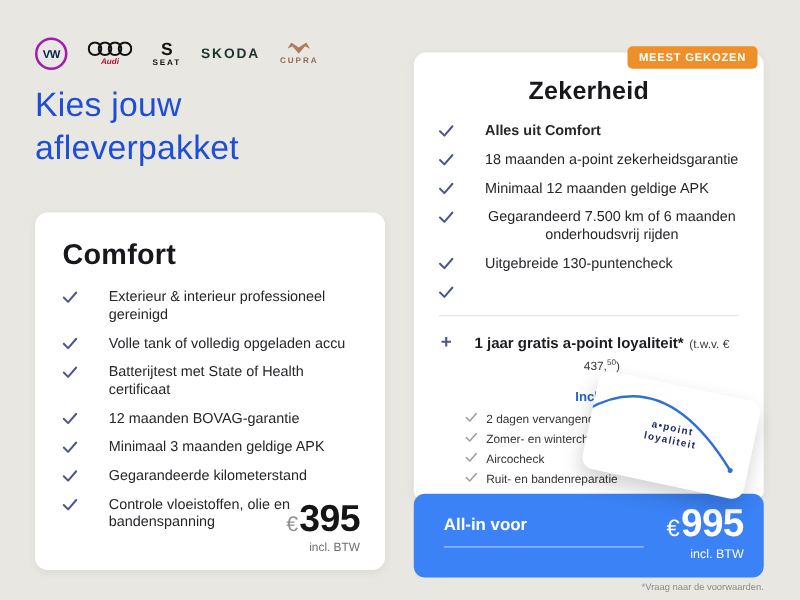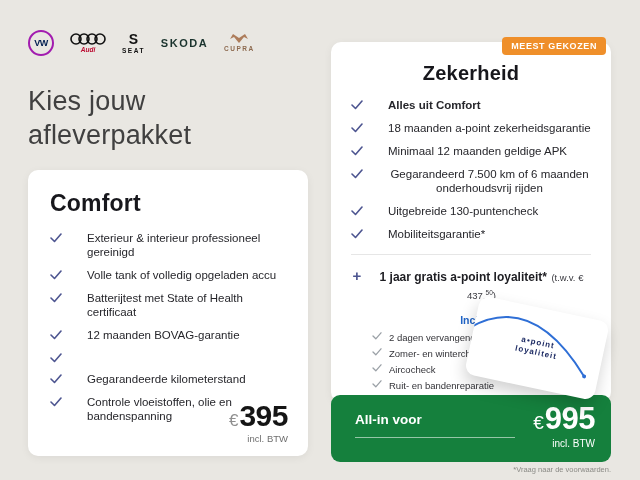--- a/index.html
+++ b/index.html
@@ -19,22 +19,22 @@
     display:flex; align-items:center; justify-content:center;
     font-size:9px; font-weight:bold; color:#001e50; letter-spacing:-0.5px; }
   .audi-rings { display:block; }
   .audi-word { font-size:6.5px; font-weight:bold; font-style:italic; color:#bb0a30; margin-top:1px; }
   .seat-s { font-size:14px; font-weight:bold; color:#111; line-height:12px; }
   .seat-word { font-size:6.5px; font-weight:bold; letter-spacing:1.5px; color:#111; margin-top:2px; }
   .skoda-word { font-size:11px; font-weight:bold; letter-spacing:1.5px; color:#1a332d; }
   .cupra-word { font-size:6.5px; font-weight:bold; letter-spacing:1.5px; color:#8d6a4f; margin-top:1px; }
 
   
-  .headline { position:absolute; left:28px; top:84px; font-size:27px; line-height:34px;
-    font-weight:500; color:#404040; letter-spacing:0.2px; }
+  .headline { position:absolute; left:28px; top:67px; font-size:27px; line-height:34px;
+    font-weight:500; color:#1d4ed8; letter-spacing:0.2px; }
 
   
   .card { background:#fff; border-radius:10px; box-shadow:0 2px 8px rgba(0,0,0,0.06); }
   .comfort { position:absolute; left:28px; top:170px; width:280px; height:286px; padding:20px 22px; }
   .zeker   { position:absolute; left:331px; top:42px; width:280px; height:420px; background:transparent; box-shadow:none; }
   .zeker-white { position:absolute; inset:0 0 60px 0; background:#fff; border-radius:10px;
     box-shadow:0 2px 8px rgba(0,0,0,0.06); padding:20px 20px;text-align:center; }
 
   .card-title { font-size:23px; font-weight:bold; color:#17171c; margin-bottom:14px; letter-spacing:0.2px; }
   .zeker .card-title { font-size:20px; margin-bottom:13px; }
@@ -70,21 +70,21 @@
   .loyalty-card { position:absolute; right:8px; top:266px; width:132px; height:80px;
     background:#fff; border-radius:10px; transform:rotate(12deg);
     box-shadow:0 8px 16px rgba(0,0,0,0.18); overflow:hidden; z-index:3;
     display:flex; flex-direction:column; align-items:center; justify-content:center; }
   .loyalty-card svg.arc { position:absolute; inset:0; }
   .loyalty-text { position:relative; text-align:center; font-size:8px; font-weight:bold;
     color:#1c2a63; letter-spacing:1px; line-height:10px; }
 
   
   .allin { position:absolute; left:0; bottom:0; width:100%; height:67px;
-    background:#15803d; border-radius:9px; color:#fff; z-index:2; }
+    background:#3b82f6; border-radius:9px; color:#fff; z-index:2; }
   .allin-label { position:absolute; left:24px; top:17px; font-size:13.5px; font-weight:bold; }
   .allin-rule { position:absolute; left:24px; right:96px; top:42px; height:1px; background:rgba(255,255,255,0.55); }
   .allin-price { position:absolute; right:16px; top:6px; display:flex; align-items:baseline; }
   .allin-euro { font-size:19px; font-weight:normal; margin-right:1px; }
   .allin-amount { font-size:31px; font-weight:bold; letter-spacing:-0.5px; }
   .allin-vat { position:absolute; right:16px; top:43px; font-size:10px; }
 
   .footnote { position:absolute; right:29px; top:465px; font-size:7.5px; color:#8b8b86; }
 </style>
 </head>
@@ -157,20 +157,21 @@
           </svg>
         </span>
       <span>12 maanden BOVAG-garantie</span>
     </li>
     <li class="chk-item">
       <span class="chk">
           <svg width="12" height="10" viewBox="0 0 12 10">
             <polyline points="1,5 4.5,8.5 11,1" fill="none" stroke="#4d5590" stroke-width="1.6" stroke-linecap="round" stroke-linejoin="round"></polyline>
           </svg>
         </span>
+      <span>Minimaal 3 maanden geldige APK</span>
     </li>
     <li class="chk-item">
       <span class="chk">
           <svg width="12" height="10" viewBox="0 0 12 10">
             <polyline points="1,5 4.5,8.5 11,1" fill="none" stroke="#4d5590" stroke-width="1.6" stroke-linecap="round" stroke-linejoin="round"></polyline>
           </svg>
         </span>
       <span>Gegarandeerde kilometerstand</span>
     </li>
     <li class="chk-item">
@@ -234,21 +235,20 @@
             </svg>
           </span>
         <span>Uitgebreide 130-puntencheck</span>
       </li>
       <li class="chk-item">
         <span class="chk">
             <svg width="12" height="10" viewBox="0 0 12 10">
               <polyline points="1,5 4.5,8.5 11,1" fill="none" stroke="#4d5590" stroke-width="1.6" stroke-linecap="round" stroke-linejoin="round"></polyline>
             </svg>
           </span>
-        <span>Mobiliteitsgarantie*</span>
       </li>
     </ul>
 
     <div class="divider"></div>
 
     <div class="bonus">
       <span class="plus">+</span>
       <span>
         <span class="bonus-title">1 jaar gratis a-point loyaliteit*</span>
         <span class="bonus-value"><span>(t.w.v. € 437,</span><sup>50</sup><span>)</span></span>

